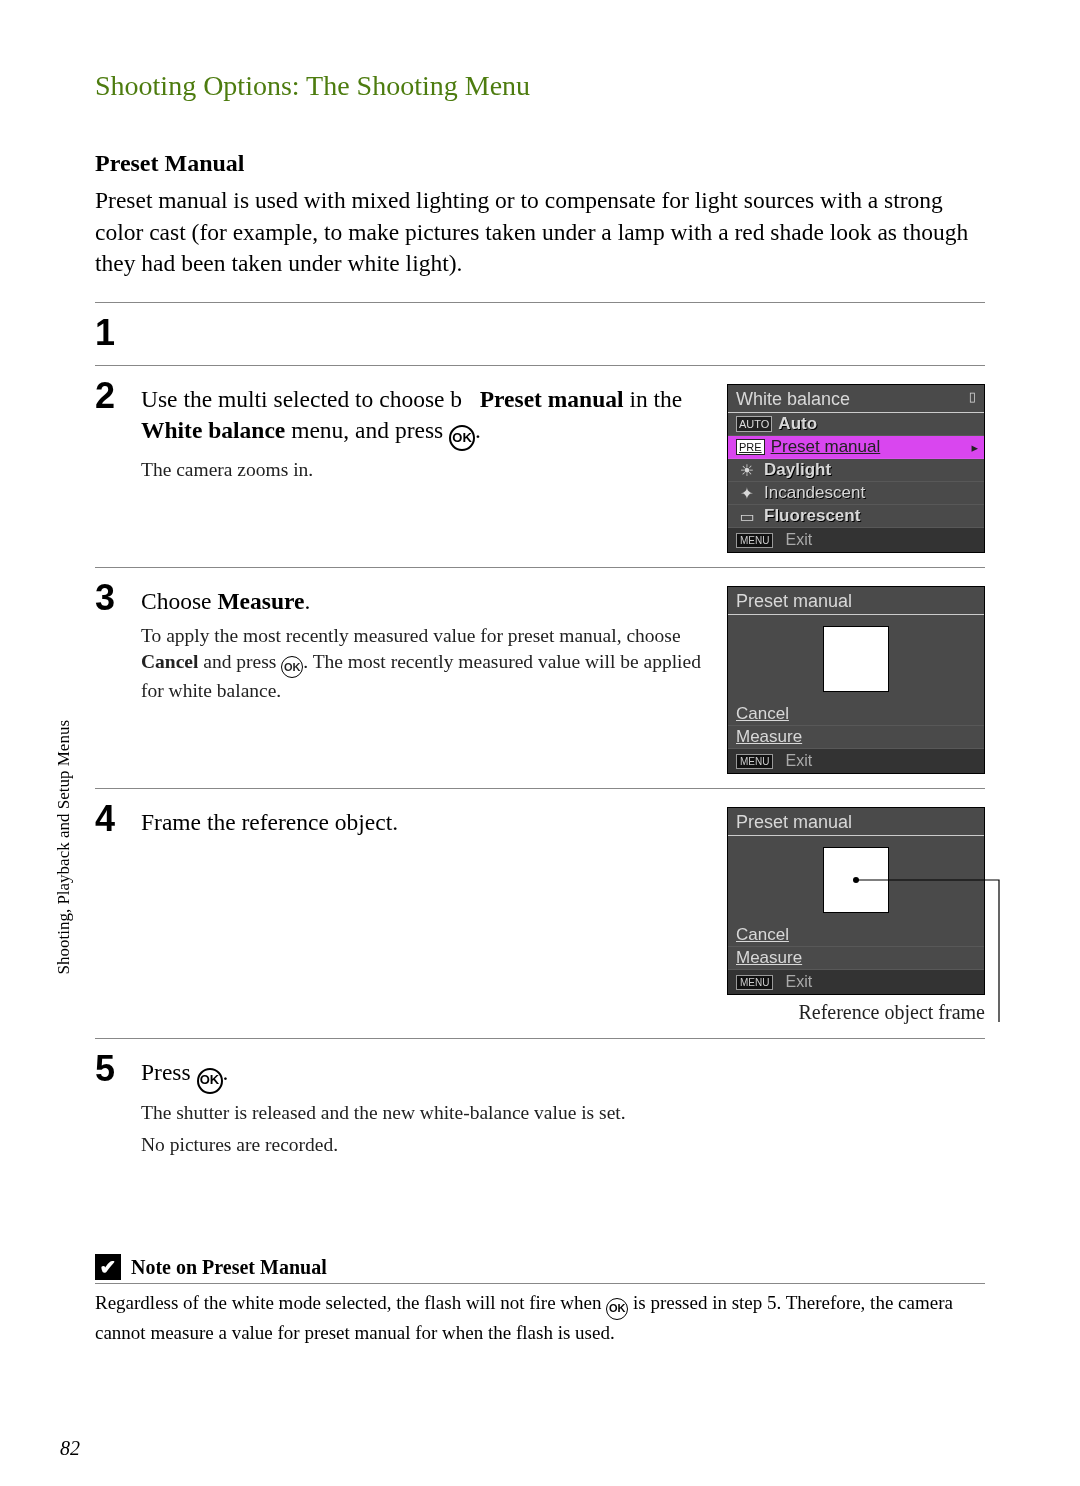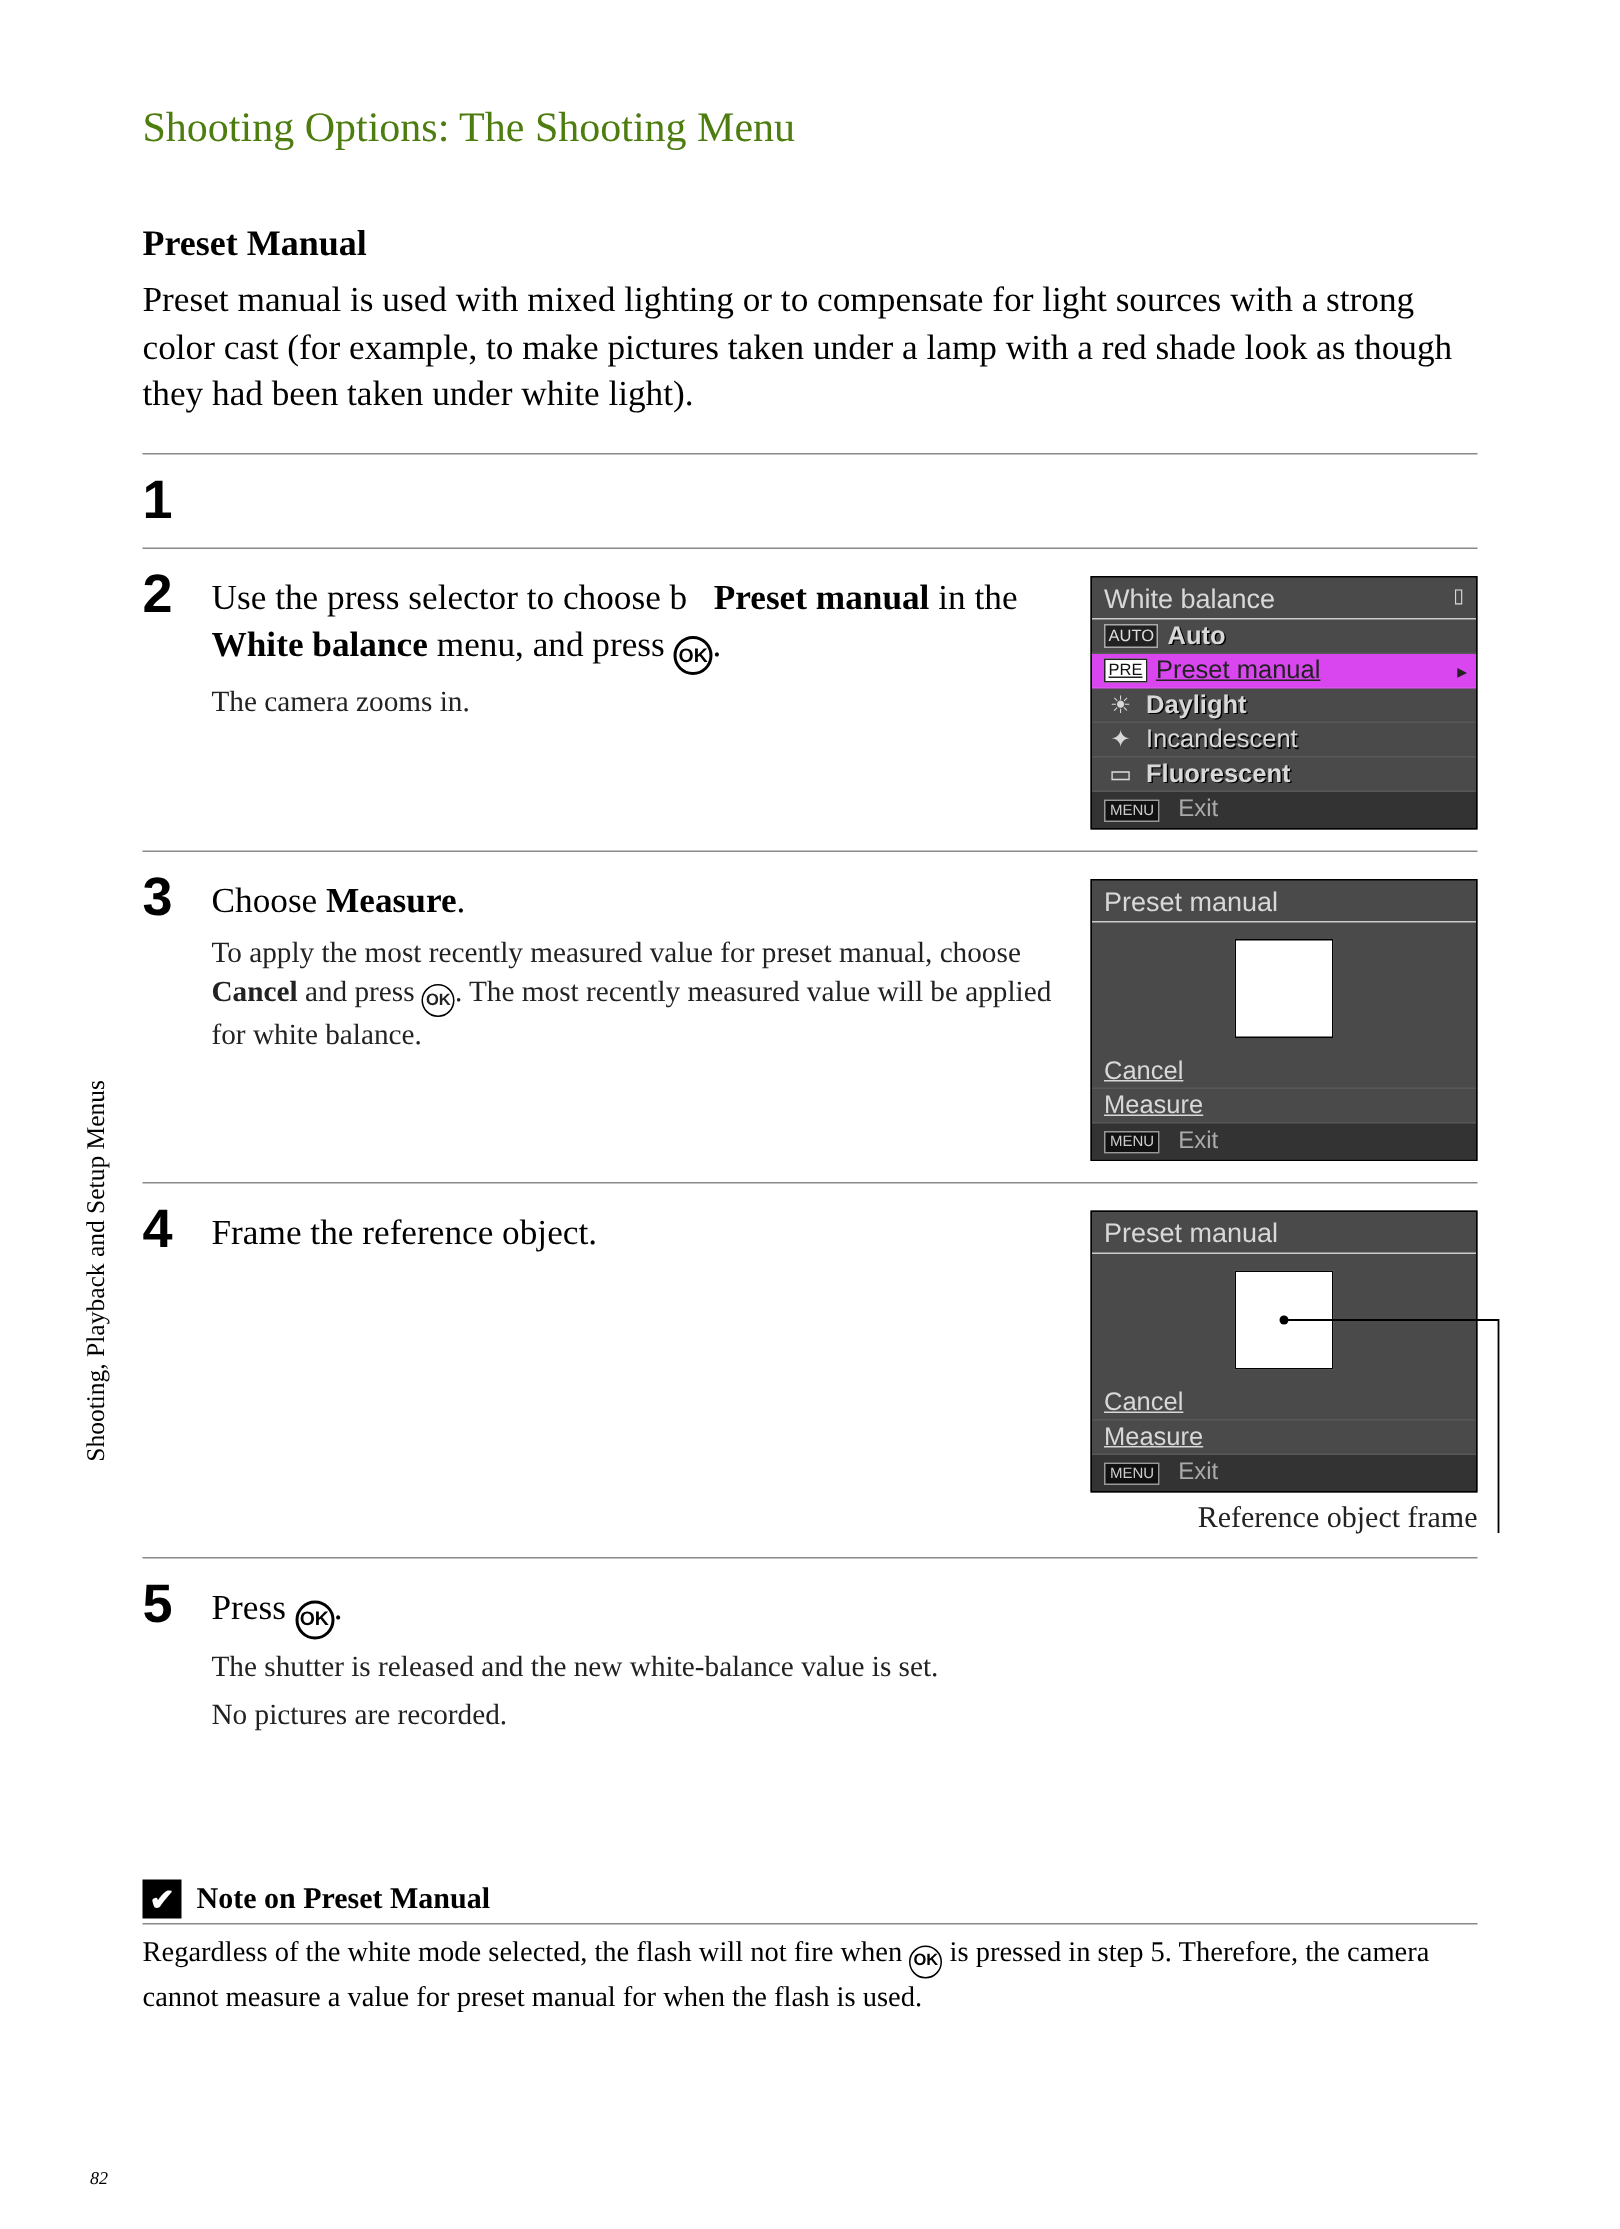--- a/index.html
+++ b/index.html
@@ -219,21 +219,21 @@
     justify-content:center;
     font-family: Arial, sans-serif;
     font-weight:bold;
   }
   .note-body {
     font-size: 19px;
     line-height:1.35;
     padding-top:6px;
   }
   .page-num {
-    font-size: 12px;
+    font-size: 20px;
     font-style: italic;
     position:absolute;
     left: 60px;
     bottom: 26px;
   }
   .shadow-text { text-shadow: 1px 1px 0 #000; }
   .step-wrap { padding-bottom: 14px;}
 </style>
 </head>
 <body>
@@ -253,21 +253,21 @@
     <div class="step-number">1</div>
   </div>
 
   <div class="divider"></div>
 
   <div class="step-row step-wrap">
     <div class="step-number">2</div>
     <div class="step-body step-with-screenshot">
       <div class="step-text-col">
         <div class="step-main">
-          <span>Use the press selector to choose b</span>&nbsp;&nbsp;&nbsp;<b>Preset manual</b><span> in the </span><b>White balance</b><span> menu, and press </span><span class="ok-icon">OK</span>.
+          <span>Use the multi selected to choose b</span>&nbsp;&nbsp;&nbsp;<b>Preset manual</b><span> in the </span><b>White balance</b><span> menu, and press </span><span class="ok-icon">OK</span>.
         </div>
         <div class="step-sub">The camera zooms in.</div>
       </div>
       <div class="screenshot-col">
         <div class="lcd">
           <div class="lcd-title">
             <span>White balance</span>
             <span style="font-size:13px;">▯</span>
           </div>
           <div class="lcd-row">

